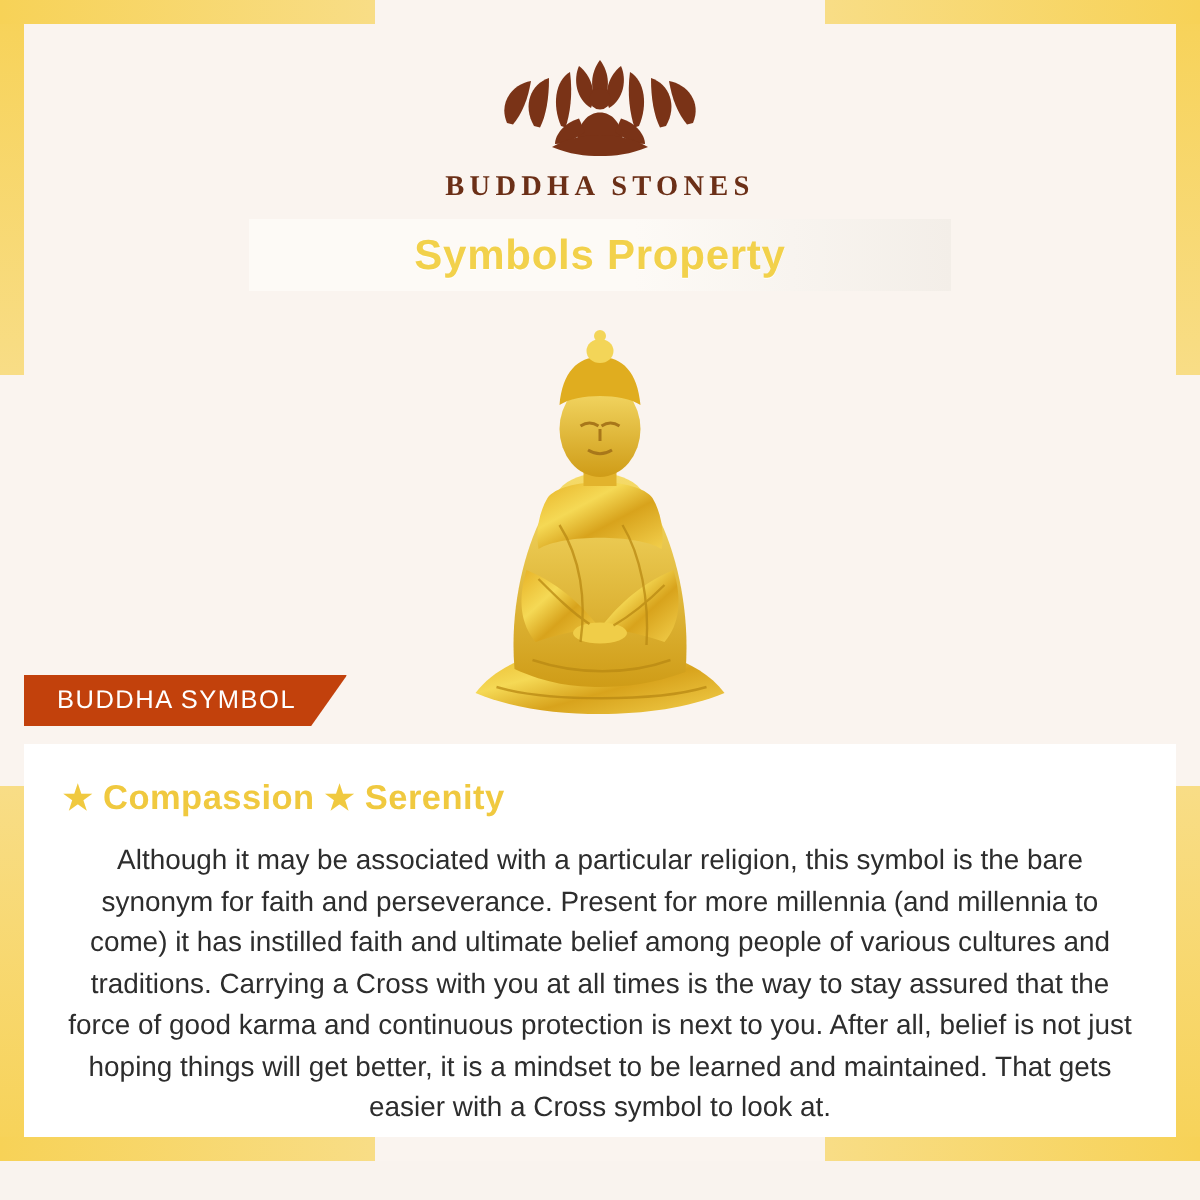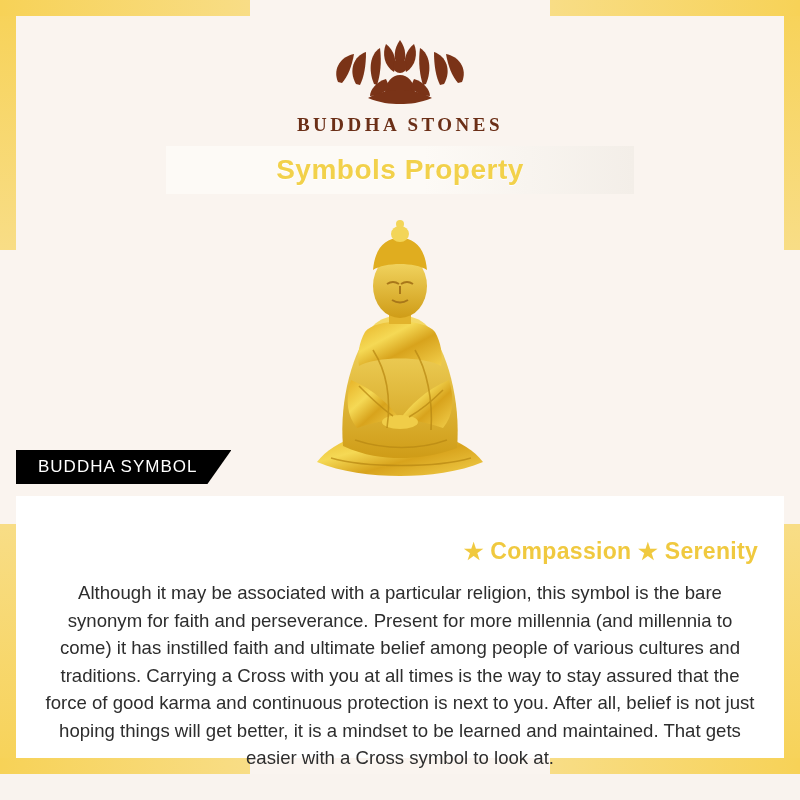--- a/index.html
+++ b/index.html
@@ -123,49 +123,48 @@
 
   
   .tag {
     position: absolute;
     left: 16px;
     top: 450px;
     height: 34px;
     padding: 0 34px 0 22px;
     display: flex;
     align-items: center;
-    background: #000000;
+    background: #c2410c;
     clip-path: polygon(0 0, 100% 0, calc(100% - 24px) 100%, 0 100%);
   }
   .tag-label {
     font-size: 17px;
     color: #ffffff;
     letter-spacing: 1px;
   }
 
   
   .content {
     position: absolute;
     left: 16px;
     right: 16px;
     top: 496px;
     bottom: 16px;
     background: #ffffff;
     padding: 22px 26px 0 26px;
     box-sizing: border-box;
   }
   .subtitle {
-    text-align: right;
+    text-align: left;
     font-size: 23px;
     font-weight: bold;
     color: #f0c93f;
     letter-spacing: 0.3px;
     margin-bottom: 14px;
     white-space: nowrap;
-    margin-top: 20px;
   }
   .subtitle .star {
     font-size: 22px;
     color: #f0c93f;
   }
   .body-text {
     font-size: 18.6px;
     line-height: 1.48;
     color: #2d2d2d;
     text-align: center;

